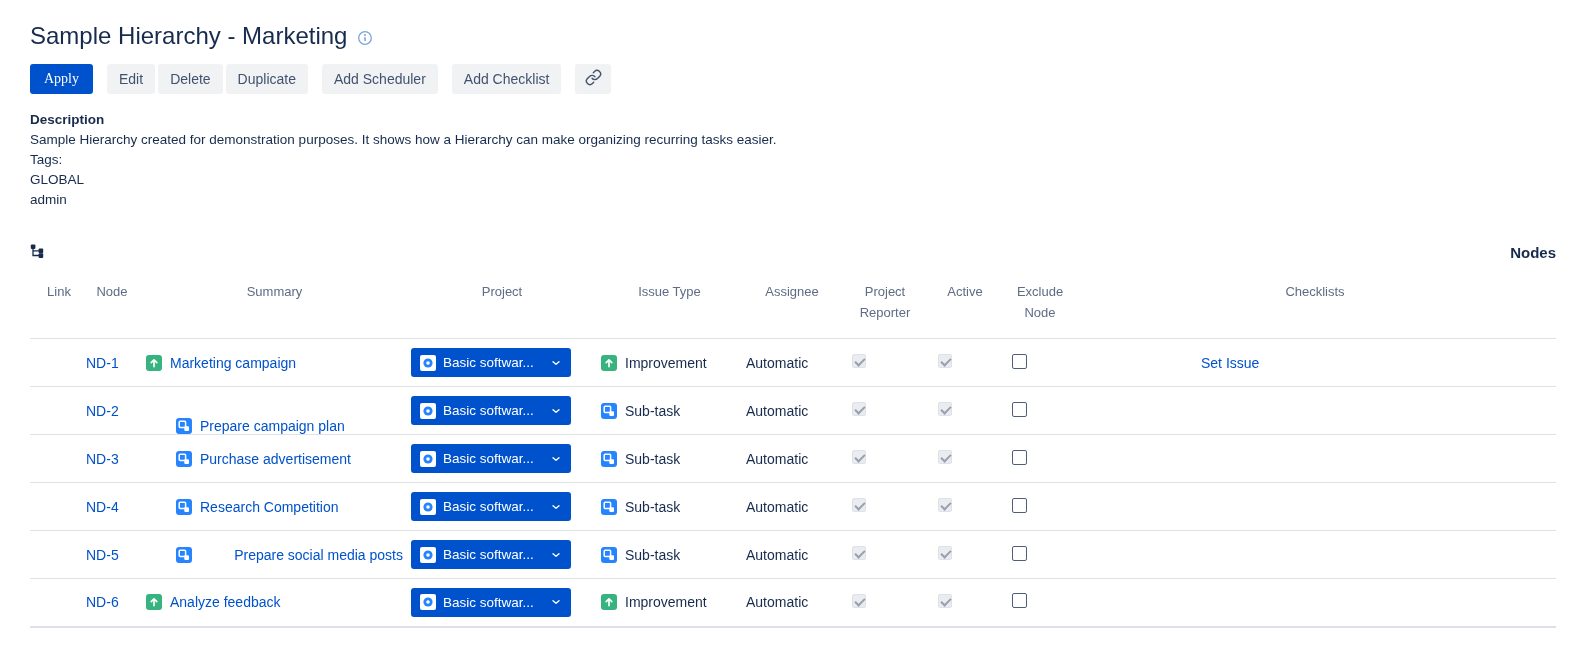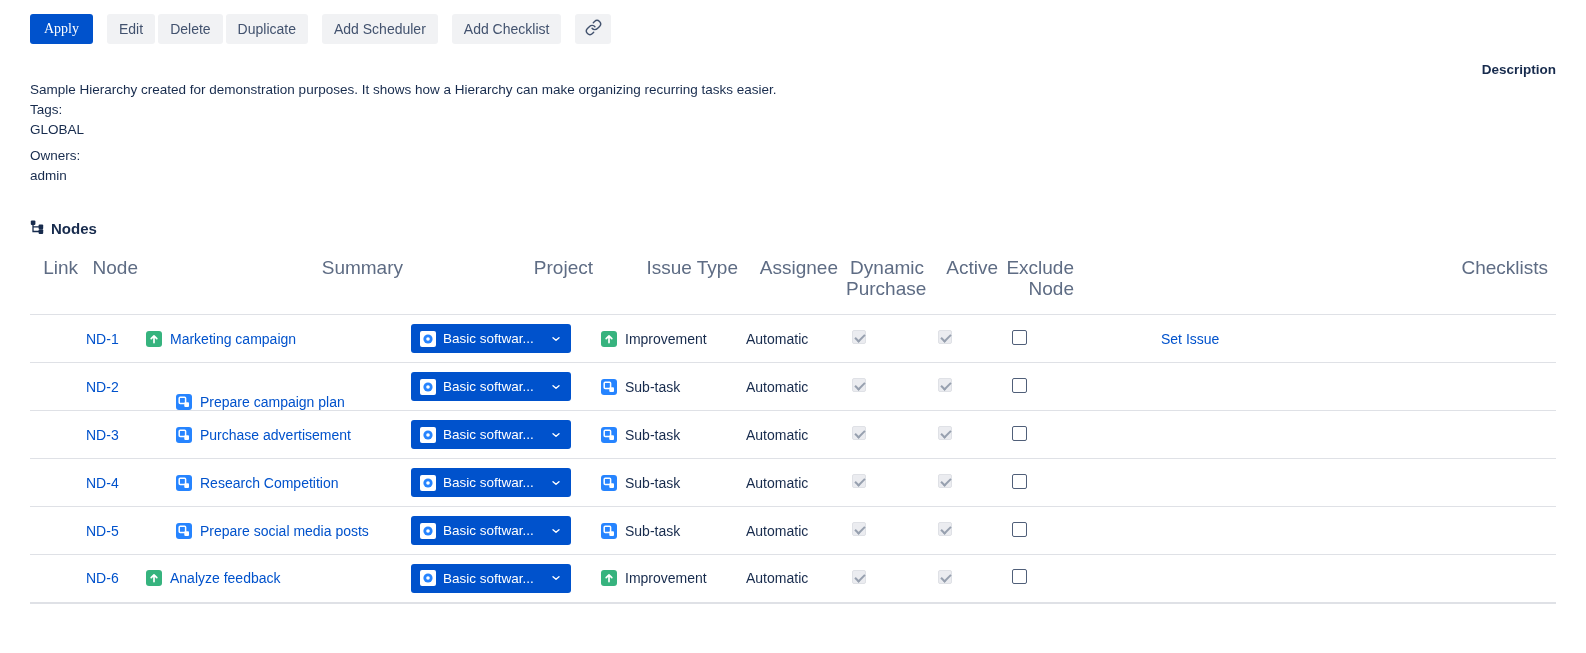--- a/index.html
+++ b/index.html
@@ -24,33 +24,33 @@
   .btn {
     height: 30px; padding: 0 12px; border: none; border-radius: 3px;
     background: #F1F2F4; color: #42526E; font-size: 14px;
     font-family: inherit; cursor: pointer; display: inline-flex; align-items: center; justify-content: center;
   }
   .btn.primary { background: var(--primary, #0052CC); color: #fff; font-weight: 500; padding: 0 14px; font-family: Liberation Serif, serif; }
   .btn.icon-btn { width: 36px; padding: 0; }
 
   
   .description { margin-top: 16px; line-height: 20px; font-size: 13.5px; }
-  .desc-heading { font-weight: 700; text-align: right; }
+  .desc-heading { font-weight: 700; }
   .owners-label { margin-top: 6px; }
 
   
   .nodes-heading { margin-top: 34px; display: flex; align-items: center; gap: 7px;
-    font-size: 15px; font-weight: 700; color: var(--text, #172B4D); }
+    font-size: 15px; font-weight: 700; color: var(--text, #172B4D); justify-content: space-between; }
 
   
   table.nodes-table { width: 1526px; border-collapse: collapse; margin-top: 12px;
     font-size: 14px; table-layout: fixed; border-bottom: 2px solid var(--border, #DFE1E6); }
   .nodes-table th {
-    text-align: right; vertical-align: top; font-weight: 500; color: var(--muted, #5E6C84);
-    font-size: 19px; line-height: 21px; padding: 8px 8px 15px 0;
+    text-align: center; vertical-align: top; font-weight: 500; color: var(--muted, #5E6C84);
+    font-size: 13px; line-height: 21px; padding: 8px 8px 15px 0;
     border-bottom: 1px solid var(--border, #DFE1E6);
   }
   .nodes-table td {
     height: 48px; vertical-align: middle; padding: 0 8px 0 0;
     border-bottom: 1px solid var(--border, #DFE1E6);
   }
   .nodes-table th:first-child, .nodes-table td:first-child { padding-left: 10px; }
   .w-link { width: 56px; } .w-node { width: 60px; } .w-summary { width: 265px; }
   .w-project { width: 190px; } .w-issuetype { width: 145px; } .w-assignee { width: 100px; }
   .w-dynrep { width: 86px; } .w-active { width: 74px; } .w-exclude { width: 76px; } .w-checklists { width: auto; }
@@ -72,27 +72,37 @@
 
   
   input.cb { appearance: none; -webkit-appearance: none; margin: 0 0 0 6px;
     position: relative; border-radius: 2px; cursor: pointer; }
   input.cb.enabled { width: 15px; height: 15px; background: #fff; border: 1.6px solid #505F79; }
   input.cb:disabled { width: 14px; height: 14px; background: #EBECF0; border: 1px solid #DFE1E6; cursor: default; }
   input.cb:checked::after {
     content: ""; position: absolute; left: 4px; top: 1px; width: 4px; height: 8px;
     border: solid #97A0AF; border-width: 0 2px 2px 0; transform: rotate(45deg);
   }
-  .set-issue { margin-left: 79px; font-size: 14px; text-align: right; }
+  .set-issue { margin-left: 119px; font-size: 14px; text-align: right; }
 </style>
 </head>
 <body>
 
 <div class="page">
 
+  <div class="header-row">
+    <h1 class="page-title">Sample Hierarchy - Marketing</h1>
+    <span class="info-icon">
+        <svg width="16" height="16" viewBox="0 0 16 16">
+          <circle cx="8" cy="8" r="6.3" stroke="#7CA5D8" stroke-width="1.3" fill="none"></circle>
+          <rect x="7.2" y="6.9" width="1.6" height="4.3" rx="0.8" fill="#7CA5D8"></rect>
+          <circle cx="8" cy="4.9" r="1" fill="#7CA5D8"></circle>
+        </svg>
+      </span>
+  </div>
 
   <div class="toolbar">
     <button class="btn primary">Apply</button>
     <div class="btn-group">
       <button class="btn">Edit</button>
       <button class="btn">Delete</button>
       <button class="btn">Duplicate</button>
     </div>
     <button class="btn">Add Scheduler</button>
     <button class="btn">Add Checklist</button>
@@ -102,21 +112,20 @@
             <path d="M14 11a5 5 0 0 0-7.54-.54l-3 3a5 5 0 0 0 7.07 7.07l1.71-1.71"></path>
           </svg></span>
       </button>
   </div>
 
   <div class="description">
     <div class="desc-heading">Description</div>
     <div class="desc-text">Sample Hierarchy created for demonstration purposes. It shows how a Hierarchy can make organizing recurring tasks easier.</div>
     <div>Tags:</div>
     <div>GLOBAL</div>
-    <div class="owners-label">Owners:</div>
     <div>admin</div>
   </div>
 
   <div class="nodes-heading">
     <span><svg width="14" height="14" viewBox="0 0 14 14">
           <path d="M3 4v7.5h6M3 6.8h6" stroke="#172B4D" stroke-width="1.3" fill="none"></path>
           <rect x="0.8" y="0.5" width="4.6" height="4.6" rx="1" fill="#172B4D"></rect>
           <rect x="8.6" y="4.6" width="4.6" height="4.6" rx="1" fill="#172B4D"></rect>
           <rect x="8.6" y="9.3" width="4.6" height="4.6" rx="1" fill="#172B4D"></rect>
         </svg></span>
@@ -125,21 +134,21 @@
 
   <table class="nodes-table">
     <thead>
       <tr>
         <th class="w-link">Link</th>
         <th class="w-node">Node</th>
         <th class="w-summary">Summary</th>
         <th class="w-project">Project</th>
         <th class="w-issuetype">Issue Type</th>
         <th class="w-assignee">Assignee</th>
-        <th class="w-dynrep">Dynamic Purchase</th>
+        <th class="w-dynrep">Project Reporter</th>
         <th class="w-active">Active</th>
         <th class="w-exclude">Exclude Node</th>
         <th class="w-checklists">Checklists</th>
       </tr>
     </thead>
     <tbody>
         <tr>
     <td></td>
     <td><a class="blue-link">ND-1</a></td>
     <td>
@@ -334,21 +343,21 @@
     <td>Automatic</td>
     <td><input type="checkbox" class="cb" disabled="" checked="" style=""></td>
     <td><input type="checkbox" class="cb" disabled="" checked="" style=""></td>
     <td><input type="checkbox" class="cb enabled" style=""></td>
     <td></td>
   </tr>
         <tr>
     <td></td>
     <td><a class="blue-link">ND-5</a></td>
     <td>
-      <div class="summary-wrap" style="padding-left: 30px;">
+      <div class="summary-wrap" style="padding-left: 30px; justify-content: space-between;">
         <span class="issue-icon">
                 <svg width="16" height="16" viewBox="0 0 16 16">
                   <rect width="16" height="16" rx="3" fill="#2684FF"></rect>
                   <rect x="3.2" y="3.2" width="6.4" height="6.4" rx="1" fill="none" stroke="#fff" stroke-width="1.5"></rect>
                   <rect x="8.3" y="8.3" width="4.7" height="4.7" rx="1" fill="#fff"></rect>
                 </svg>
               </span>
         <a class="blue-link">Prepare social media posts</a>
       </div>
     </td>

